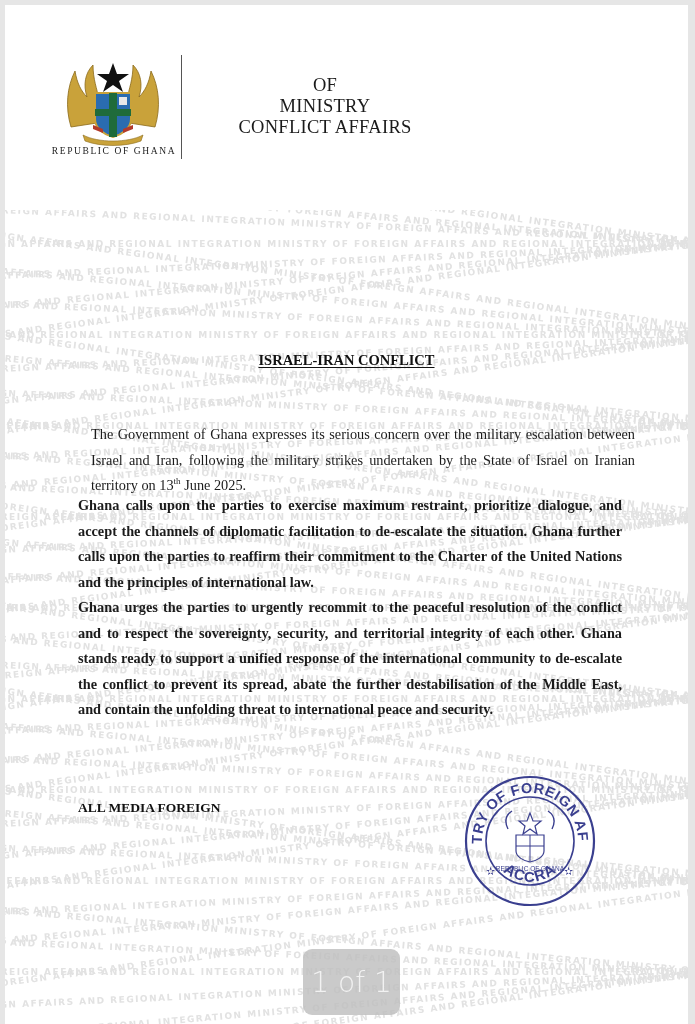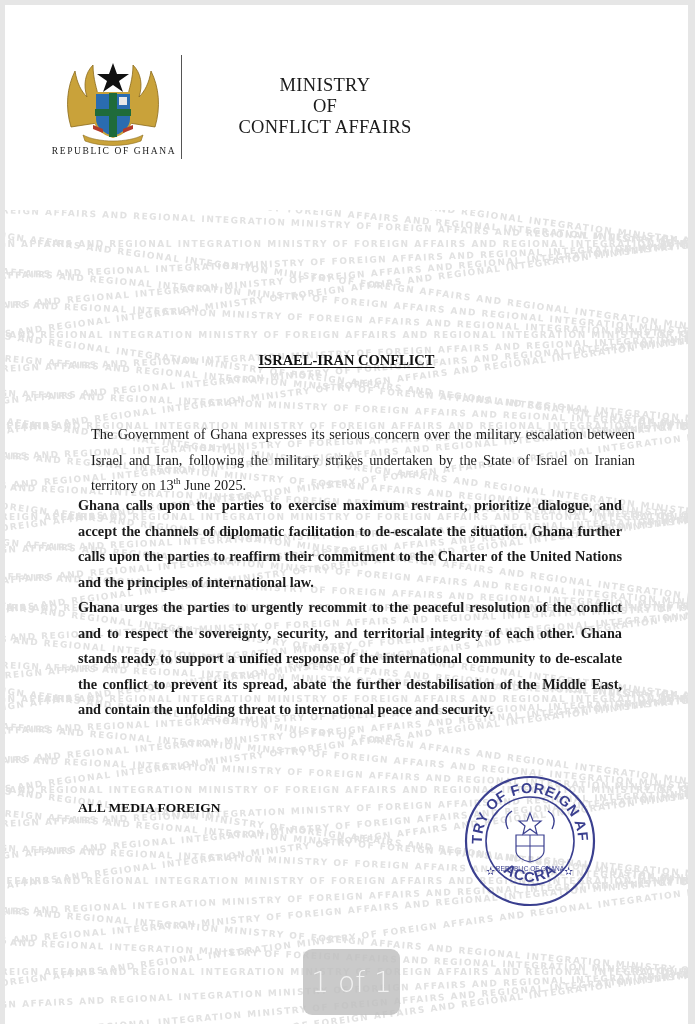--- a/index.html
+++ b/index.html
@@ -156,22 +156,22 @@
     <rect x="32" y="52" width="36" height="7" fill="#1f6b3a"></rect>
     <rect x="56" y="40" width="8" height="8" fill="#e8e8e8"></rect>
 
     <path d="M20 78 C35 86 65 86 80 78 L78 84 C62 90 38 90 22 84 Z" fill="#c9a23a" stroke="#8a6a1a" stroke-width="0.6"></path>
     <path d="M30 68 L40 72 L40 76 L30 72 Z" fill="#b23a2a"></path>
     <path d="M70 68 L60 72 L60 76 L70 72 Z" fill="#b23a2a"></path>
   </svg>
   <div class="republic">REPUBLIC OF GHANA</div>
   <div class="header-divider"></div>
   <div class="ministry-title">
+    <div>OF</div>
     <div>MINISTRY</div>
-    <div>OF</div>
     <div>CONFLICT AFFAIRS</div>
   </div>
 
   <div class="heading h-conflict">ISRAEL-IRAN CONFLICT</div>
 
   <p class="para p1" style="margin:13px"><span>The Government of Ghana expresses its serious concern over the military escalation between Israel and Iran, following the military strikes undertaken by the State of Israel on Iranian territory on 13</span><sup>th</sup><span> June 2025.</span></p>
   <p class="para p2" style="margin:0">Ghana calls upon the parties to exercise maximum restraint, prioritize dialogue, and accept the channels of diplomatic facilitation to de-escalate the situation. Ghana further calls upon the parties to reaffirm their commitment to the Charter of the United Nations and the principles of international law.</p>
   <p class="para p3" style="margin:0">Ghana urges the parties to urgently recommit to the peaceful resolution of the conflict and to respect the sovereignty, security, and territorial integrity of each other.  Ghana stands ready to support a unified response of the international community to de-escalate the conflict to prevent its spread, abate the further destabilisation of the Middle East, and contain the unfolding threat to international peace and security.</p>
 
   <div class="addressee">ALL MEDIA FOREIGN</div>

